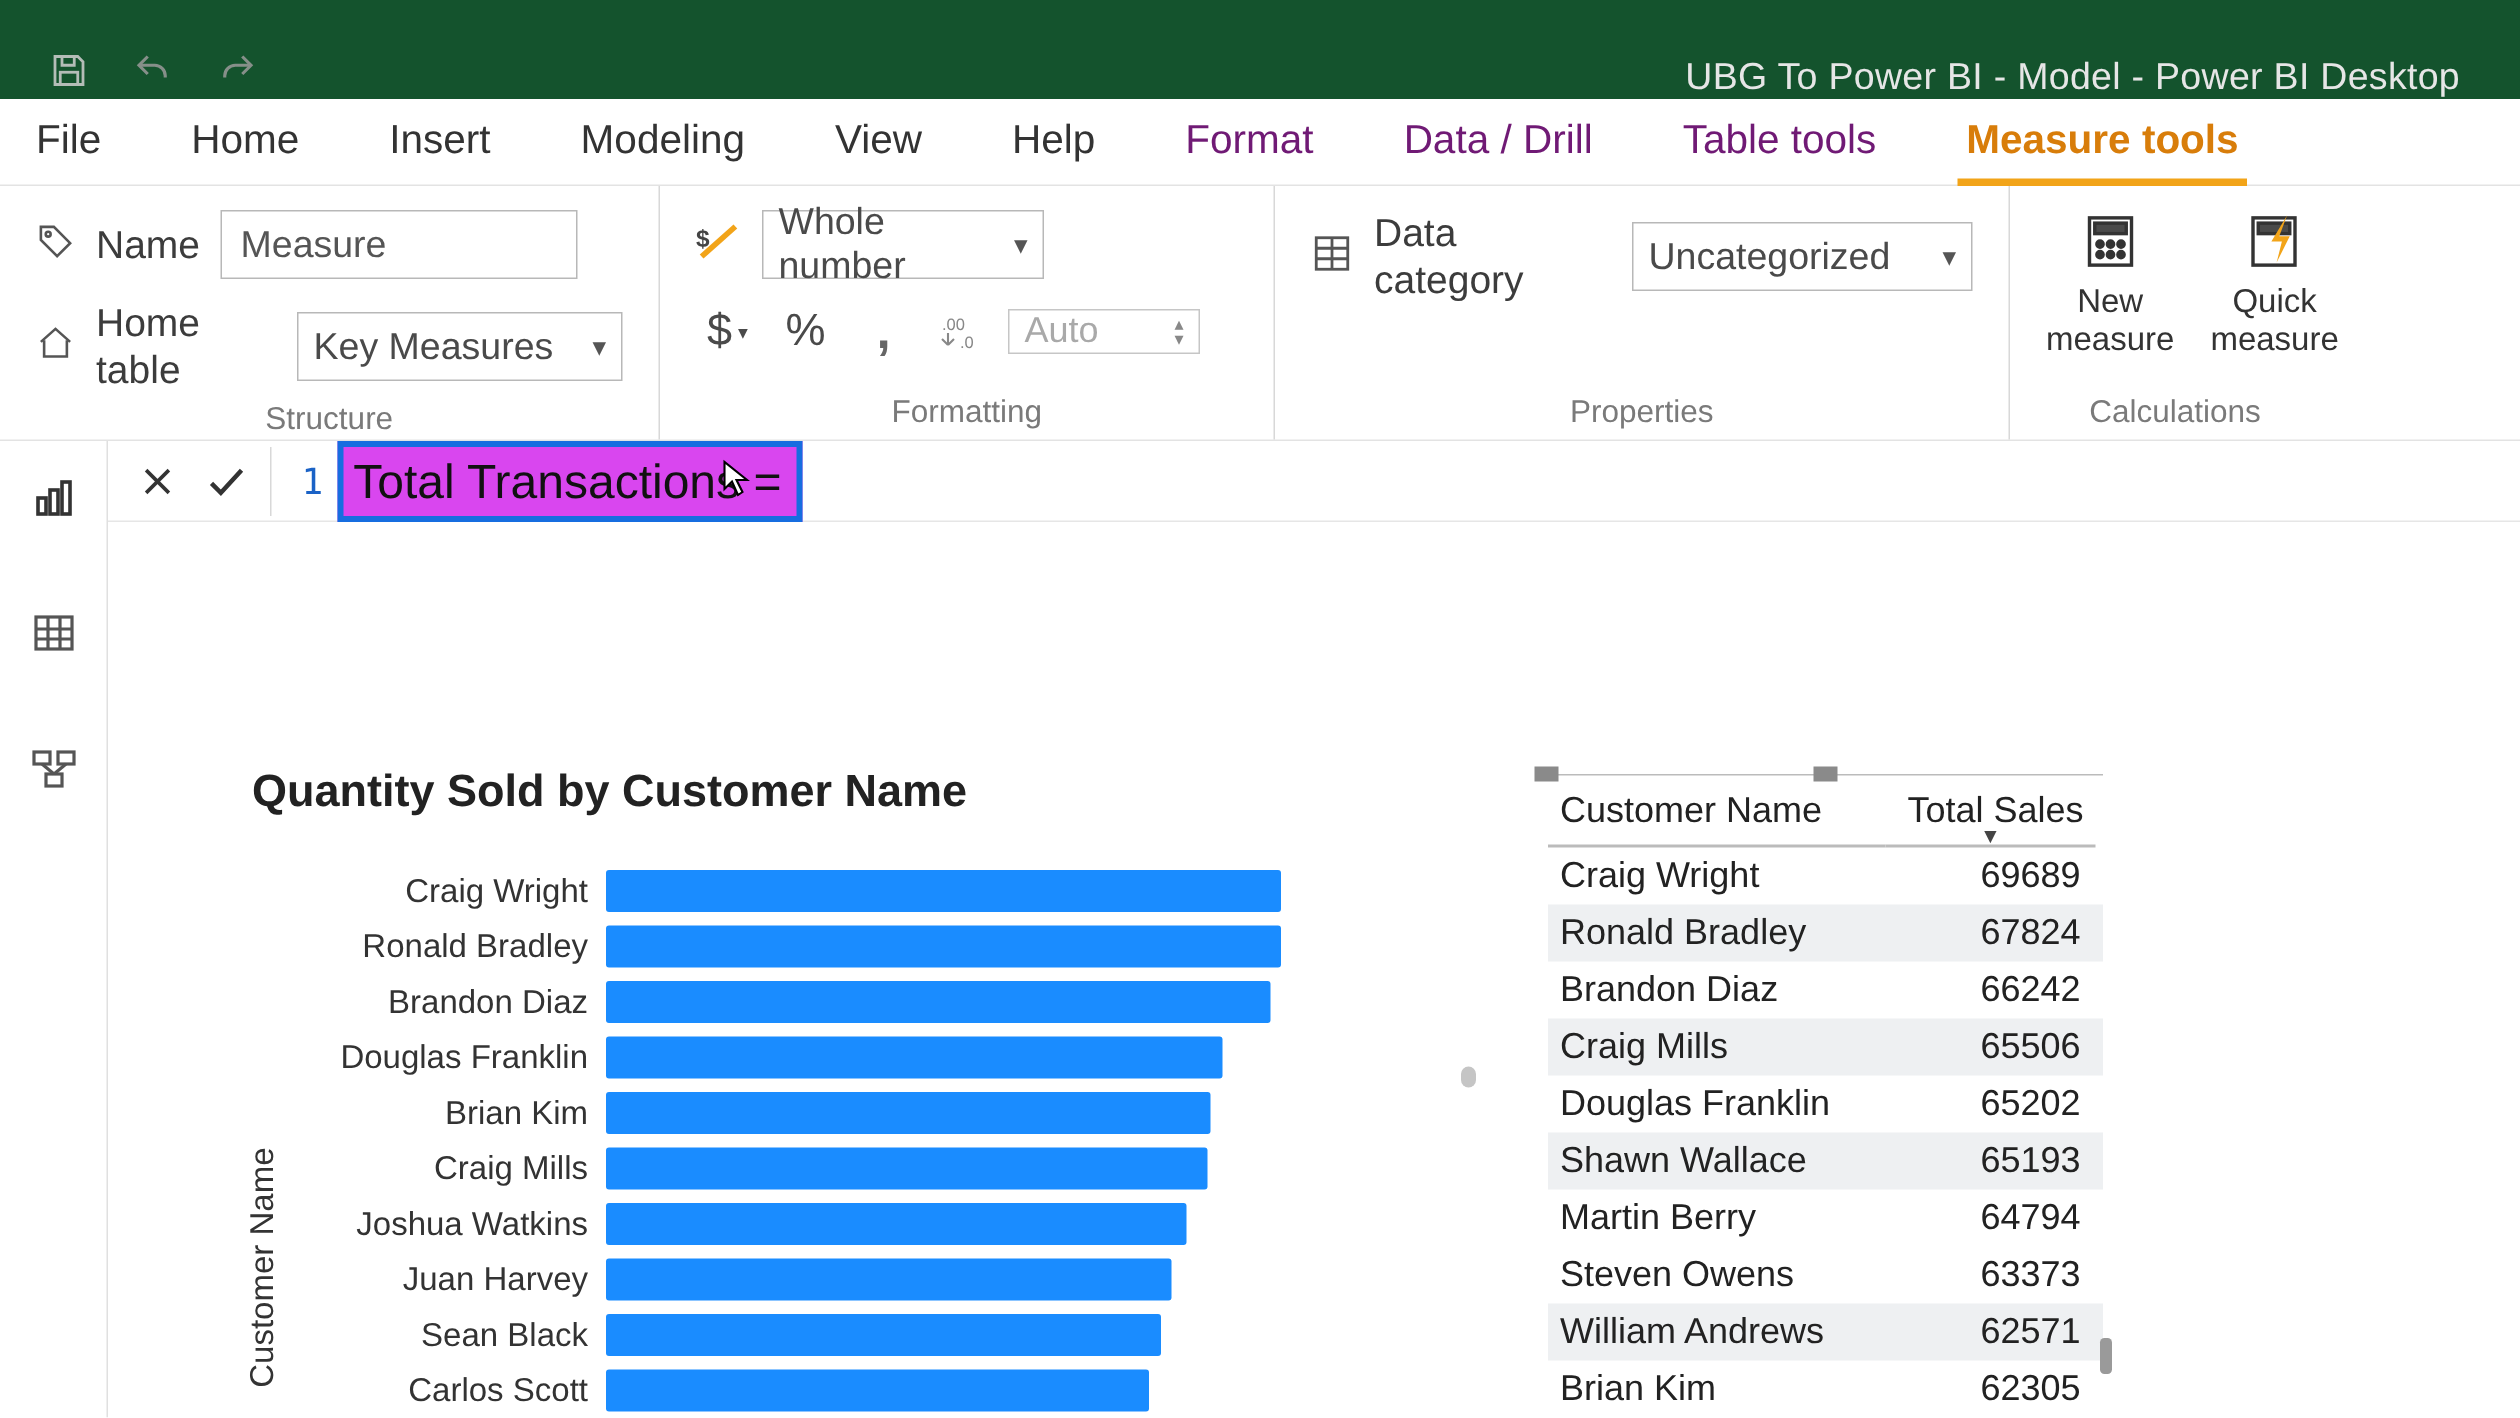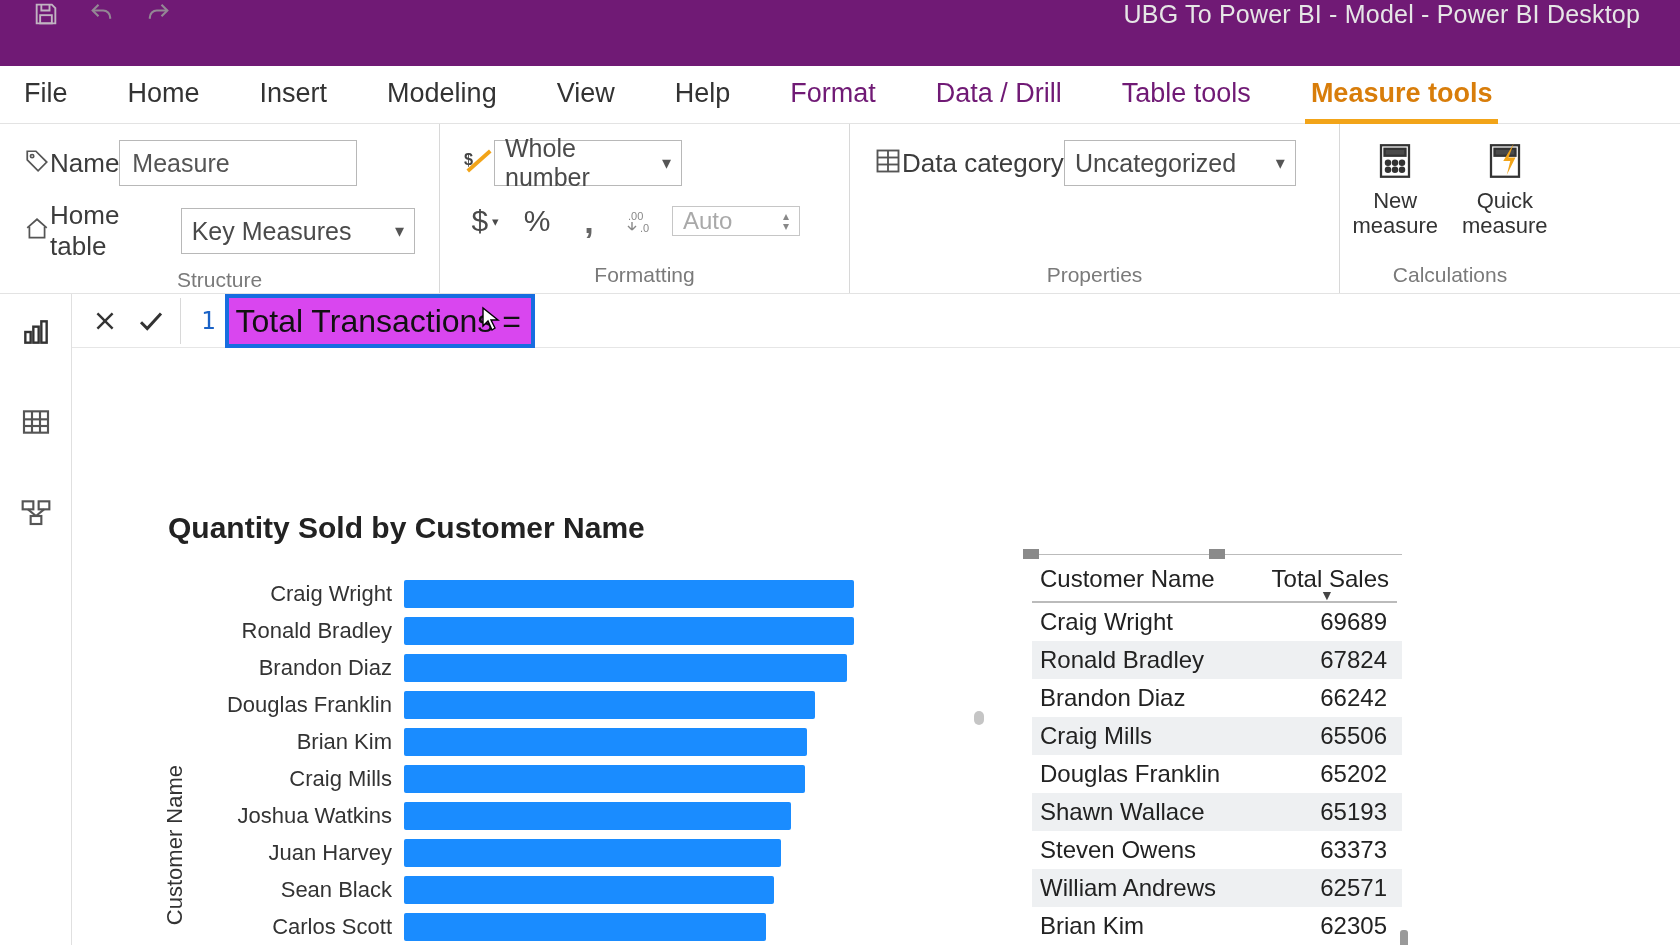--- a/index.html
+++ b/index.html
@@ -1,37 +1,37 @@
 <!DOCTYPE html>
 <html><head>
 <meta charset="utf-8">
 <style>
   * { box-sizing: border-box; margin: 0; padding: 0; font-family: "Segoe UI", Arial, sans-serif; }
   body { width: 1680px; height: 945px; overflow: hidden; background: #fff; }
 
   
-  .titlebar { height: 66px; background: #701a75; display: flex; align-items: flex-start; color: #d0d0d0; }
+  .titlebar { height: 66px; background: #14532d; display: flex; align-items: flex-end; color: #d0d0d0; }
   .titlebar .qat { display: flex; gap: 28px; padding-left: 32px; align-items: center; }
   .titlebar .qat svg { opacity: .85; }
   .titlebar .app-title { margin-left: auto; margin-right: 40px; font-size: 25px; font-weight: 400; letter-spacing: .2px; color: #e6e6e6; }
 
   
   .ribbon-tabs { height: 58px; background: #fff; display: flex; align-items: flex-end; padding-left: 18px; gap: 48px; font-size: 27px; border-bottom: 1px solid #e3e3e3; }
   .ribbon-tab { padding: 0 6px 14px 6px; color: #333; cursor: pointer; }
   .ribbon-tab.orange { color: #701a75; }
   .ribbon-tab.active { color: #d87d0a; font-weight: 600; position: relative; }
   .ribbon-tab.active::after { content:""; position:absolute; left:0; right:0; bottom:-1px; height:5px; background:#f2a419; }
 
   
   .ribbon-body { height: 170px; background: #fff; display: flex; border-bottom: 1px solid #e3e3e3; }
   .rgroup { display:flex; flex-direction:column; justify-content:space-between; padding: 16px 24px 6px 24px; border-right: 1px solid #d8d8d8; }
   .rgroup:last-child { border-right: none; }
   .rgroup .label { text-align:center; font-size: 21px; color:#7a7a7a; margin-top:6px; }
   .rgroup .rows { display:flex; flex-direction:column; gap:14px; }
-  .row { display:flex; align-items:center; }
+  .row { display:flex; align-items:center; gap:14px; }
   .flabel { font-size: 26px; color:#3c3c3c; }
   .tinput { height: 46px; width: 238px; border:1px solid #b8b8b8; padding: 0 12px; font-size: 25px; color:#555; background:#fff; }
   .sel { height:46px; width: 238px; border:1px solid #b8b8b8; padding: 0 10px; font-size:25px; color:#4a4a4a; display:flex; align-items:center; justify-content:space-between; background:#fff; }
   .sel .chev { font-size:18px; color:#555; }
   .iconbtn { width:42px; height:42px; display:flex; align-items:center; justify-content:center; color:#4a4a4a; font-size:26px; }
   .fmtrow { display:flex; align-items:center; gap:10px; }
   .auto-box { width:128px; height:30px; border:1px solid #c6c6c6; display:flex; align-items:center; justify-content:space-between; padding:0 10px; color:#a9a9a9; font-size:24px; }
   .auto-box .spin { display:flex; flex-direction:column; font-size:12px; line-height:10px; color:#888; }
   .big-icon { display:flex; flex-direction:column; align-items:center; gap:4px; color:#333; font-size:22px; text-align:center; }
   .big-icon svg { margin-bottom: 2px; }
@@ -211,21 +211,21 @@
         <div class="sel" style="width:232px">
           <span>Uncategorized</span>
             <span class="chev">▾</span>
         </div>
       </div>
     </div>
     <div class="label">Properties</div>
   </div>
 
   <div class="rgroup" style="width:220px">
-    <div style="display:flex; gap:24px; justify-content:center">
+    <div style="display:flex; gap:24px; justify-content:space-between">
       <div class="big-icon">
         <svg width="42" height="42" viewBox="0 0 24 24" fill="none" stroke="#333" stroke-width="1.3">
             <rect x="4" y="3" width="16" height="18"></rect>
             <rect x="6" y="5" width="12" height="4" fill="#4a4a4a"></rect>
             <circle cx="8" cy="13" r="1.2" fill="#333"></circle>
             <circle cx="12" cy="13" r="1.2" fill="#333"></circle>
             <circle cx="16" cy="13" r="1.2" fill="#333"></circle>
             <circle cx="8" cy="17" r="1.2" fill="#333"></circle>
             <circle cx="12" cy="17" r="1.2" fill="#333"></circle>
             <circle cx="16" cy="17" r="1.2" fill="#333"></circle>
@@ -400,20 +400,24 @@
             </div>
             <div class="tv-row">
               <div class="td-name">Douglas Franklin</div>
               <div class="td-sales">65202</div>
             </div>
             <div class="tv-row alt">
               <div class="td-name">Shawn Wallace</div>
               <div class="td-sales">65193</div>
             </div>
             <div class="tv-row">
+              <div class="td-name">Martin Berry</div>
+              <div class="td-sales">64794</div>
+            </div>
+            <div class="tv-row">
               <div class="td-name">Steven Owens</div>
               <div class="td-sales">63373</div>
             </div>
             <div class="tv-row alt">
               <div class="td-name">William Andrews</div>
               <div class="td-sales">62571</div>
             </div>
             <div class="tv-row">
               <div class="td-name">Brian Kim</div>
               <div class="td-sales">62305</div>

